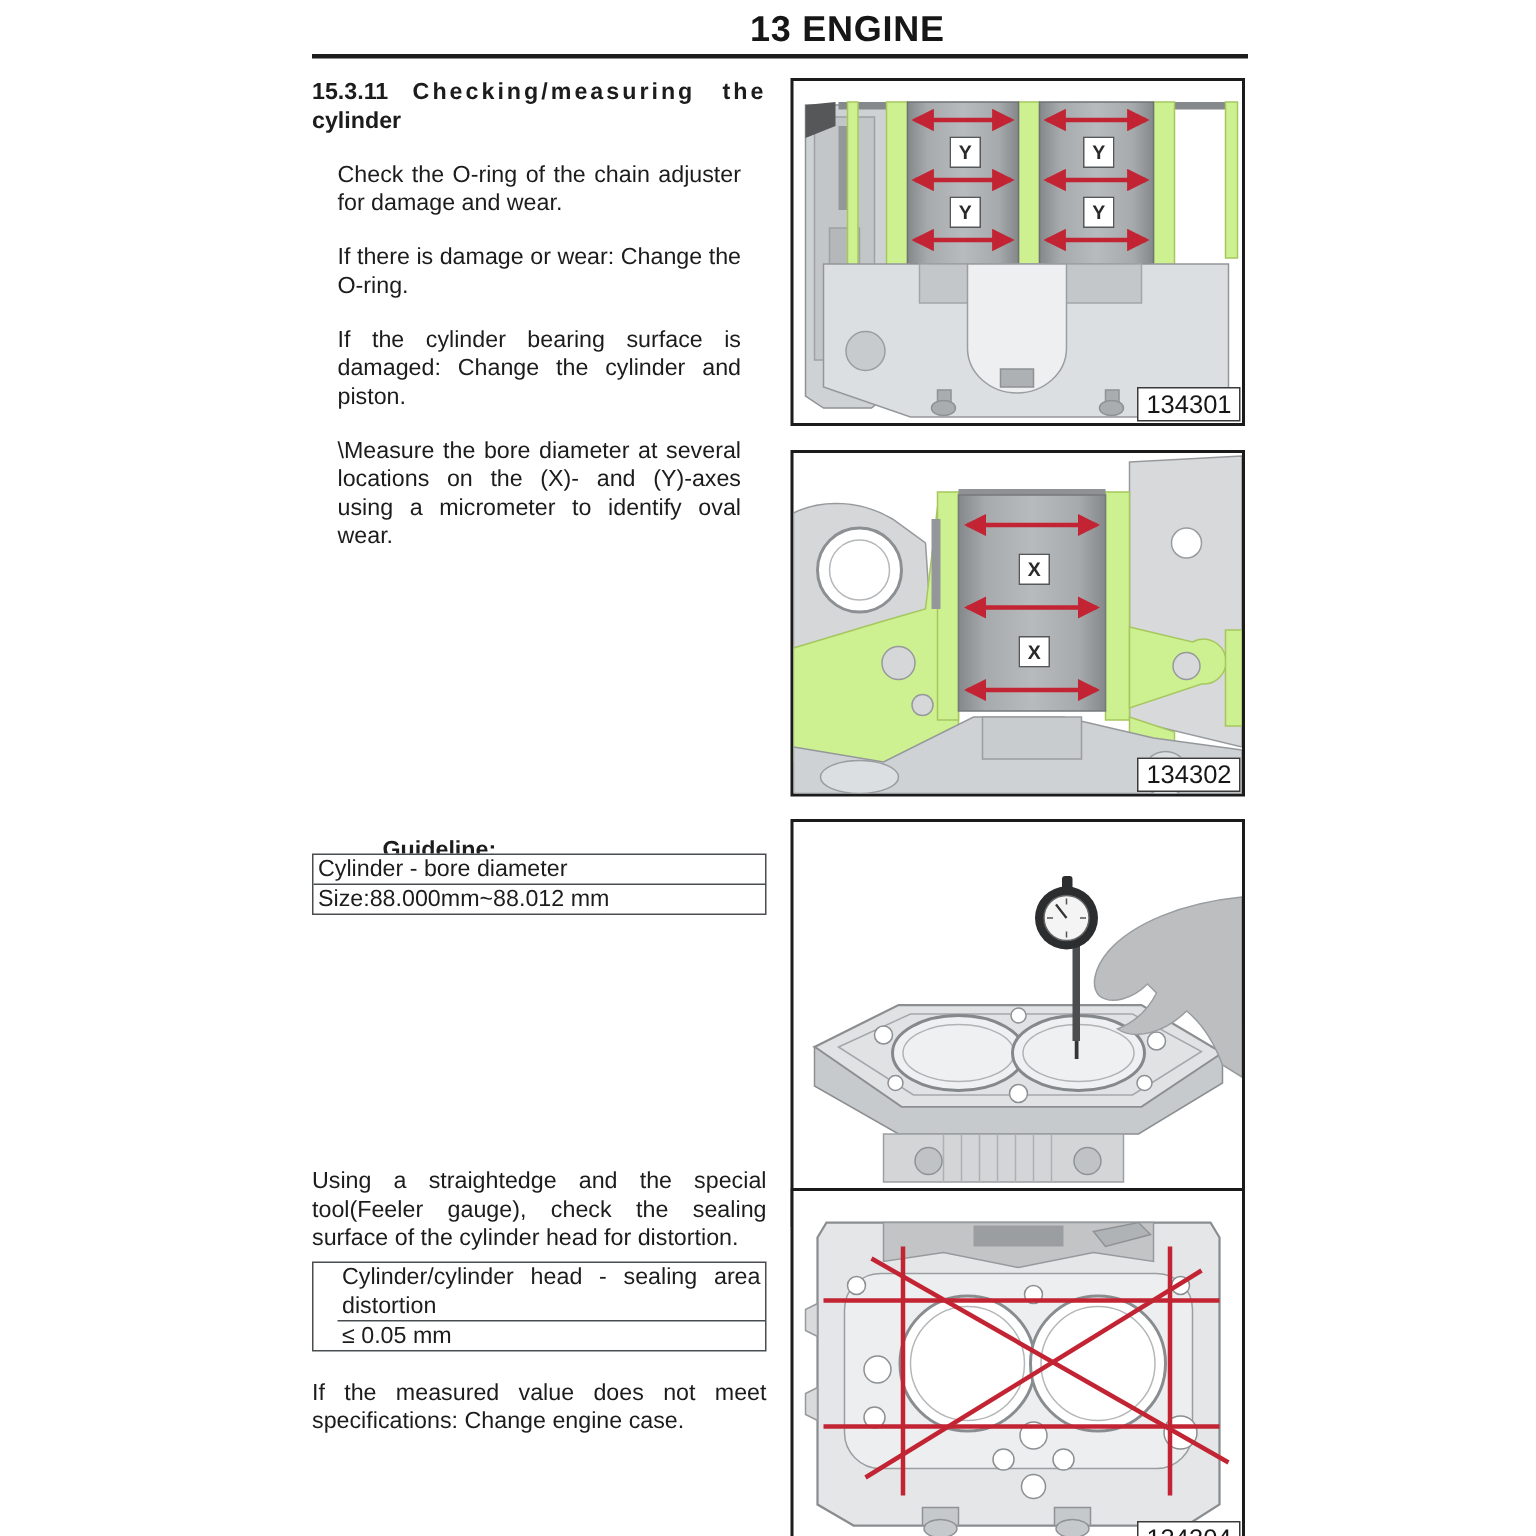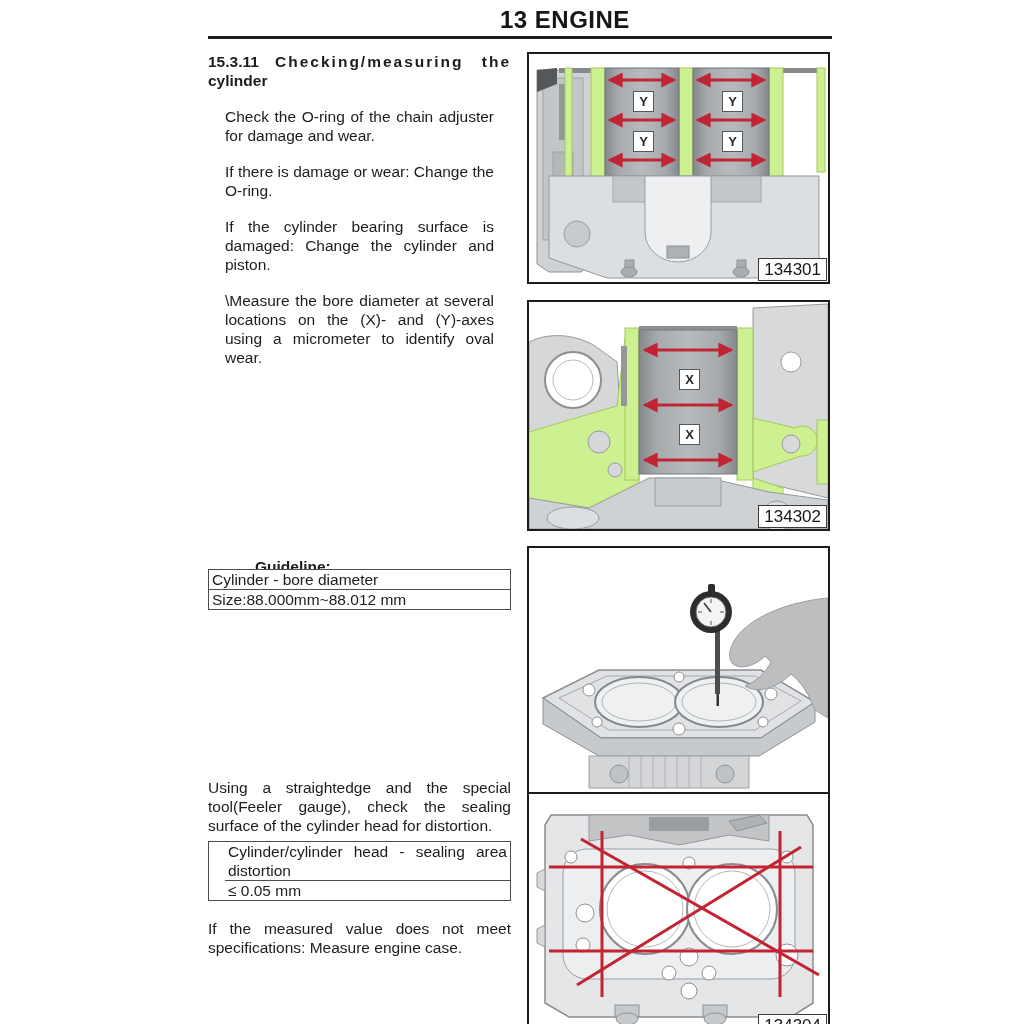--- a/index.html
+++ b/index.html
@@ -78,21 +78,21 @@
   <div class="trow">Size:88.000mm~88.012 mm</div>
 </div>
 
 <p class="abs textblock" id="p6">Using a straightedge and the special tool(Feeler gauge), check the sealing surface of the cylinder head for distortion.</p>
 
 <div class="abs spec-table" id="table2">
   <div class="trow">Cylinder/cylinder head - sealing area distortion</div>
   <div class="trow">≤ 0.05 mm</div>
 </div>
 
-<p class="abs textblock" id="p7">If the measured value does not meet specifications: Measure engine case.</p>
+<p class="abs textblock" id="p7">If the measured value does not meet specifications: Change engine case.</p>
 
 <div class="figure" id="fig1">
   <svg viewBox="0 0 299 228">
     <defs>
       <linearGradient id="gb1" x1="0" y1="0" x2="1" y2="0">
         <stop offset="0" stop-color="#84888b"></stop>
           <stop offset="0.18" stop-color="#a6aaad"></stop>
         <stop offset="0.5" stop-color="#b7bbbe"></stop>
           <stop offset="0.82" stop-color="#a6aaad"></stop>
         <stop offset="1" stop-color="#84888b"></stop>

